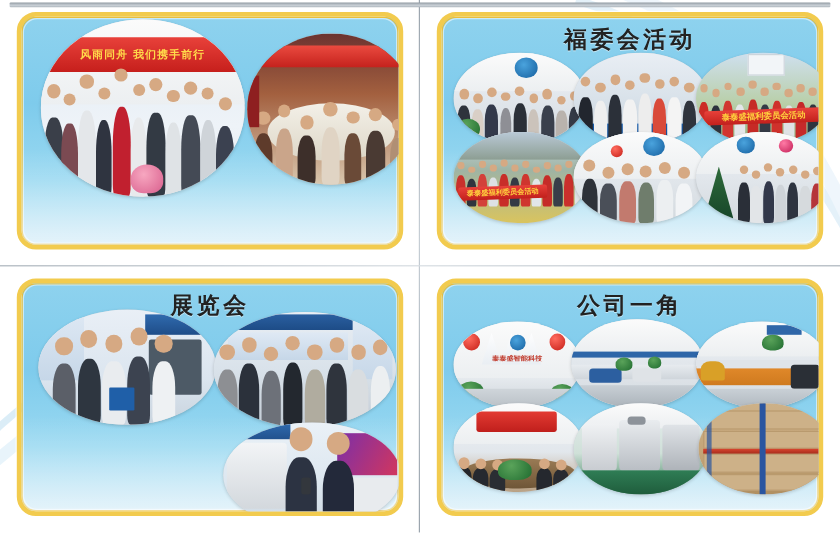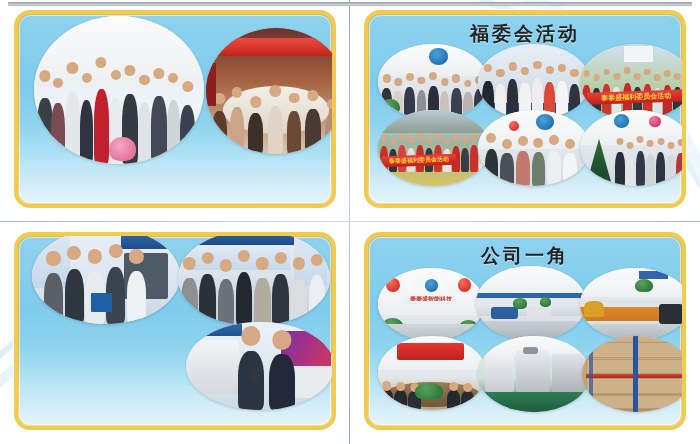--- a/index.html
+++ b/index.html
@@ -132,20 +132,25 @@
   <div class="grid">
 
     <div class="quad">
       <div class="card">
         <div class="haze"></div>
         <div class="photos">
 
           <div class="oval" style="left:16px;top:2px;width:170px;height:148px;">
             <div class="ph sky"></div>
             <div class="wall-white" style="left:0;right:0;top:0;height:48%;"></div>
+            <div class="banner-red" style="top:10%;height:20%;left:-2%;right:-2%;">
+              <div style="position:absolute;inset:0;display:flex;align-items:center;justify-content:center;
+                          color:#ffd94a;font-family:'DejaVu Sans',sans-serif;font-size:9px;font-weight:700;
+                          letter-spacing:1px;white-space:nowrap;overflow:hidden;">风雨同舟 我们携手前行</div>
+            </div>
             <div class="crowd">
               <i style="left:2%;width:9%;height:72%;background:#3a3f49;"></i>
               <i style="left:10%;width:8%;height:66%;background:#7b4a52;"></i>
               <i style="left:18%;width:9%;height:78%;background:#e4e7ea;"></i>
               <i style="left:27%;width:8%;height:70%;background:#2f3440;"></i>
               <i style="left:35%;width:9%;height:82%;background:#c1202f;"></i>
               <i style="left:44%;width:8%;height:72%;background:#e8eaec;"></i>
               <i style="left:52%;width:9%;height:76%;background:#333a44;"></i>
               <i style="left:61%;width:8%;height:68%;background:#dfe3e6;"></i>
               <i style="left:69%;width:9%;height:74%;background:#444a55;"></i>
@@ -295,20 +300,21 @@
             </div>
           </div>
 
         </div>
       </div>
     </div>
 
     <div class="quad">
       <div class="card">
         <div class="haze"></div>
+        <div class="title">展览会</div>
         <div class="photos">
 
           <div class="oval" style="left:14px;top:-8px;width:148px;height:96px;">
             <div class="ph" style="background:linear-gradient(180deg,#e9eff6 0%,#dbe5ef 60%,#c9d4de 100%);"></div>
             <div class="booth light" style="left:0;top:0;width:26%;height:62%;"></div>
             <div class="booth" style="left:60%;top:4%;width:34%;height:18%;background:linear-gradient(180deg,#2f6aae,#1f4d88);"></div>
             <div style="position:absolute;left:62%;top:26%;width:30%;height:48%;background:#4d5a66;border-radius:2px;"></div>
             <div class="crowd" style="height:72%;">
               <i style="left:8%;width:13%;height:74%;background:#5b5f68;"></i>
               <i style="left:22%;width:13%;height:80%;background:#2e3640;"></i>

